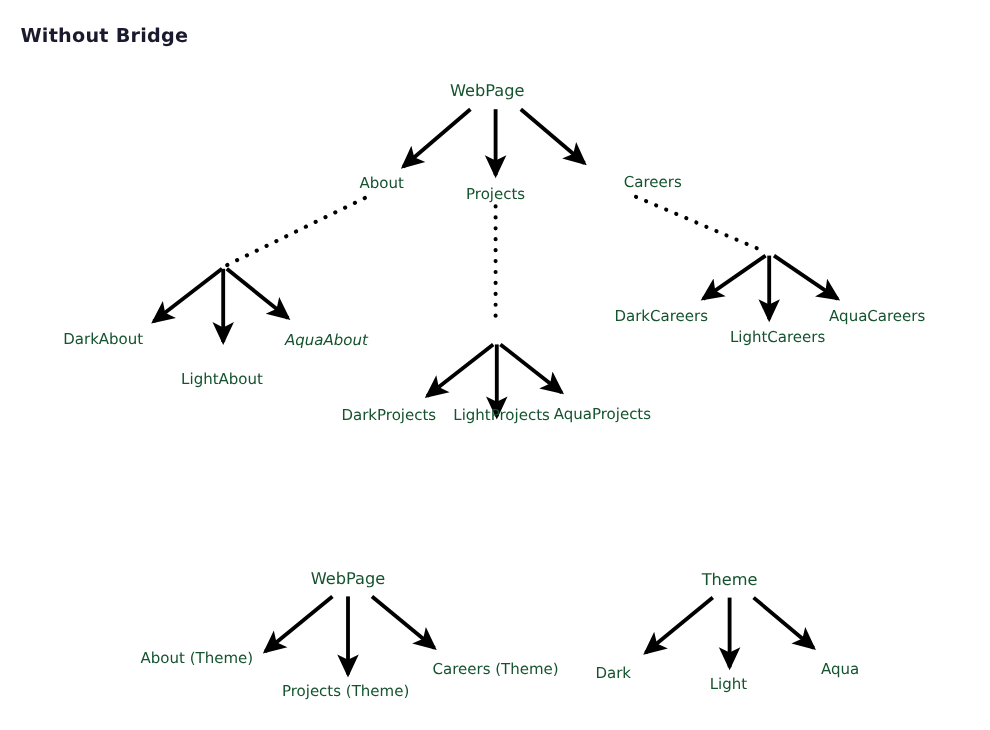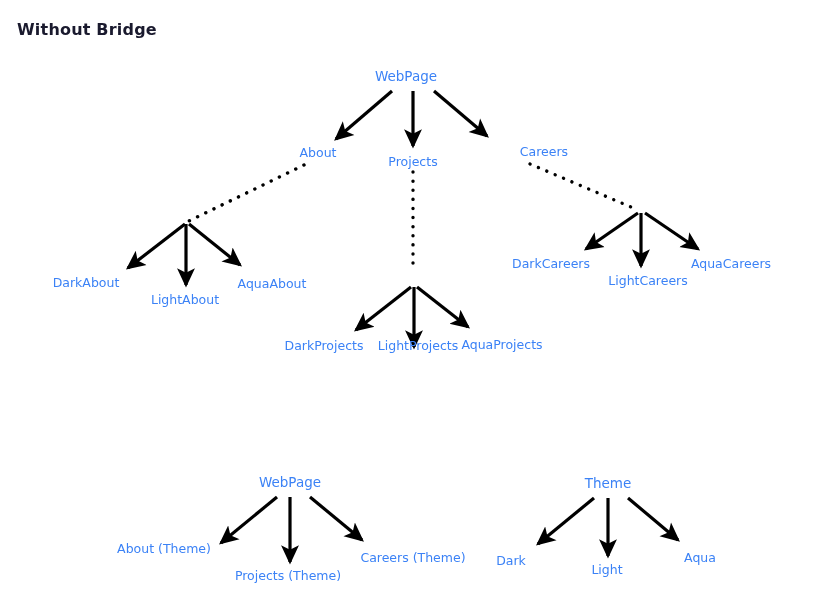--- a/index.html
+++ b/index.html
@@ -35,21 +35,21 @@
     position: absolute;
     left: 0; top: 0;
     width: 825px;
     height: 608px;
     overflow: visible;
   }
   .node-label {
     position: absolute;
     font-family: "DejaVu Sans", sans-serif;
     font-size: 12.5px;
-    color: #3b82f6;
+    color: #14532d;
     white-space: nowrap;
     transform: translate(-50%, -50%);
     line-height: 1;
   }
   .node-label.root { font-size: 13.5px; }
 </style>
 </head>
 <body>
 
 <div id="canvas">
@@ -134,22 +134,22 @@
     </g>
   </svg>
 
   <div class="node-label root" style="left:406px; top:77px;">WebPage</div>
 
   <div class="node-label" style="left:318px; top:153px;">About</div>
   <div class="node-label" style="left:413px; top:162px;">Projects</div>
   <div class="node-label" style="left:512px; top:152px;margin-left:32px;">Careers</div>
 
   <div class="node-label" style="left:86px; top:283px;">DarkAbout</div>
-  <div class="node-label" style="left:185px; top:300px;">LightAbout</div>
-  <div class="node-label" style="left:272px; top:284px;">AquaAbout</div>
+  <div class="node-label" style="left:185px; top:316px;">LightAbout</div>
+  <div class="node-label" style="left:272px; top:284px;font-style:italic;">AquaAbout</div>
 
   <div class="node-label" style="left:324px; top:346px;">DarkProjects</div>
   <div class="node-label" style="left:418px; top:346px;">LightProjects</div>
   <div class="node-label" style="left:502px; top:345px;">AquaProjects</div>
 
   <div class="node-label" style="left:551px; top:264px;">DarkCareers</div>
   <div class="node-label" style="left:648px; top:281px;">LightCareers</div>
   <div class="node-label" style="left:731px; top:264px;">AquaCareers</div>
 
   <div class="node-label root" style="left:290px; top:483px;">WebPage</div>

